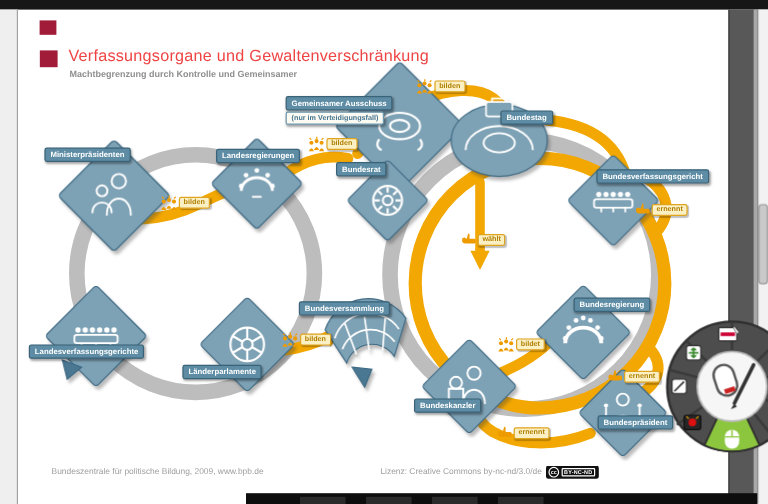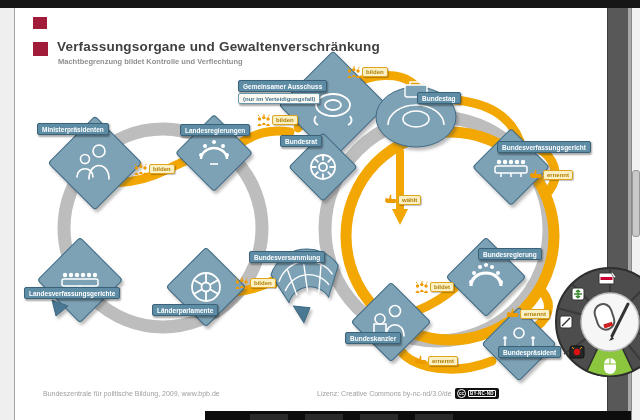--- a/index.html
+++ b/index.html
@@ -13,21 +13,21 @@
               border-left:1px solid #3c3c3c;z-index:8;}
   .scroll-gutter{position:absolute;left:628px;top:8px;width:12px;bottom:0;background:#A8A8A8;z-index:8;}
   .scroll-track{position:absolute;left:631px;top:8px;width:8px;bottom:0;background:#F2F2F2;
                 border-left:1px solid #8a8a8a;z-index:9;}
   .scroll-thumb{position:absolute;left:632px;top:170px;width:6px;height:65px;background:#C9C9C9;
                 border:1px solid #979797;border-radius:3px;z-index:10;}
   .bottom-bar{position:absolute;left:205px;top:411px;right:0;bottom:0;background:#0D0D0D;z-index:8;}
   .bottom-bar .seg{position:absolute;top:3px;width:38px;height:6px;background:#2A2A2A;}
   
   .sq{position:absolute;background:#A11C38;z-index:5;}
-  .title{position:absolute;left:57px;top:39px;font-size:13.5px;font-weight:bold;color:#404040;
+  .title{position:absolute;left:57px;top:39px;font-size:13.5px;font-weight:normal;color:#ef4444;
          letter-spacing:.2px;z-index:5;white-space:nowrap;}
   .subtitle{position:absolute;left:58px;top:57px;font-size:7.5px;font-weight:bold;color:#8F8F8F;
             z-index:5;white-space:nowrap;}
   
   .diagram{position:absolute;left:0;top:0;z-index:1;}
   
   .pill{position:absolute;background:#5D8CA4;color:#fff;font-size:6.5px;font-weight:bold;
         padding:1.5px 4px 1px;border:1px solid #3A6379;border-radius:2px;white-space:nowrap;
         box-shadow:1px 1.5px 2px rgba(0,0,0,.35);z-index:6;}
   .pill-sub{background:#FBFBF3;color:#46768F;border:1px solid #6C98AE;font-size:6px;}
@@ -220,21 +220,21 @@
 <div class="bottom-bar">
   <div class="seg" style="left:45px"></div>
   <div class="seg" style="left:100px"></div>
   <div class="seg" style="left:155px"></div>
   <div class="seg" style="left:210px"></div>
 </div>
 
 <div class="sq" style="left:33px;top:17px;width:14px;height:12px"></div>
 <div class="sq" style="left:33px;top:42px;width:15px;height:14px"></div>
 <div class="title">Verfassungsorgane und Gewaltenverschränkung</div>
-<div class="subtitle">Machtbegrenzung bildet Kontrolle und Verflechtung</div>
+<div class="subtitle">Machtbegrenzung durch Kontrolle und Gemeinsamer</div>
 
 <div class="pill" style="left:37px;top:123px">Ministerpräsidenten</div>
 <div class="pill" style="left:180px;top:124px">Landesregierungen</div>
 <div class="pill" style="left:238px;top:80px">Gemeinsamer Ausschuss</div>
 <div class="pill pill-sub" style="left:238px;top:93px">(nur im Verteidigungsfall)</div>
 <div class="pill" style="left:280px;top:135px">Bundesrat</div>
 <div class="pill" style="left:417px;top:92px">Bundestag</div>
 <div class="pill" style="left:497px;top:141px">Bundesverfassungsgericht</div>
 <div class="pill" style="left:249px;top:251px">Bundesversammlung</div>
 <div class="pill" style="left:152px;top:304px">Länderparlamente</div>

